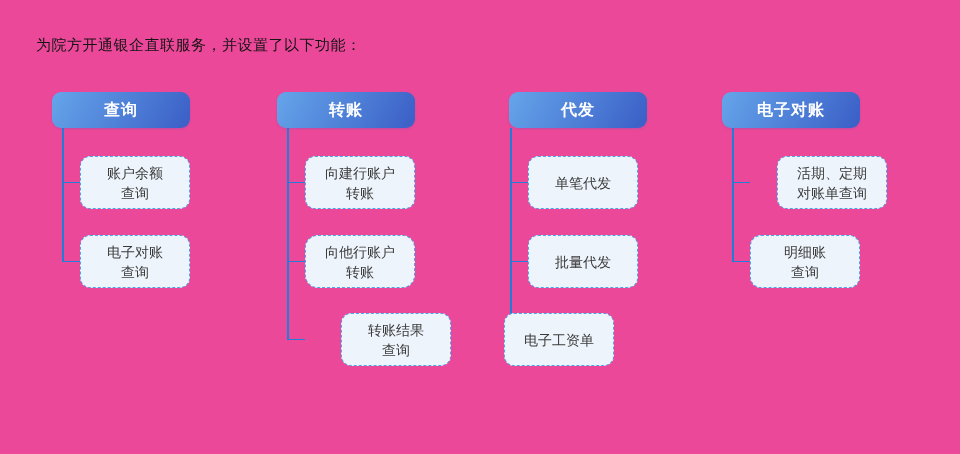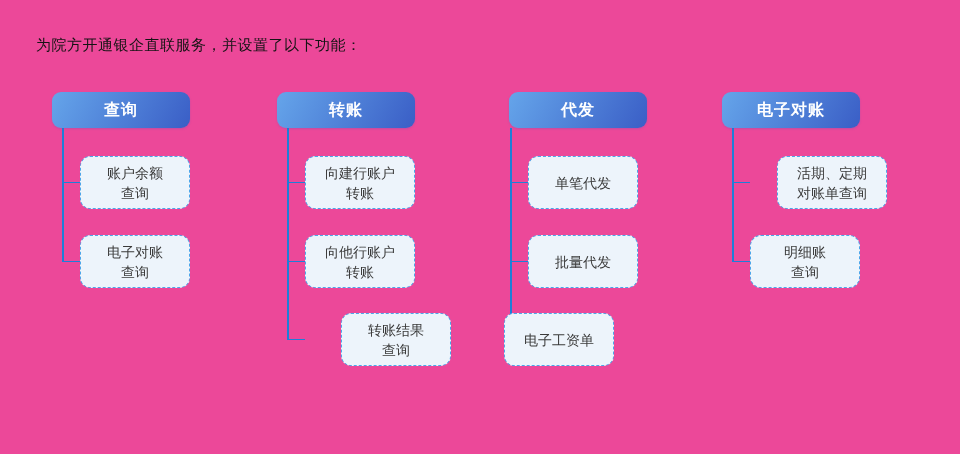--- a/index.html
+++ b/index.html
@@ -101,21 +101,21 @@
 查询</span>
       </div>
       <div class="col-header" style="left: 277px; top: 92px;">转账</div>
       <div class="conn-v" style="left: 287px; top: 128px; height: 211.5px;"></div>
       <div class="conn-h" style="left: 287px; top: 181.5px; width: 18px;"></div>
       <div class="child-box" style="left: 305px; top: 156px;">
         <span>向建行账户
 转账</span>
       </div>
       <div class="conn-h" style="left: 287px; top: 260.5px; width: 18px;"></div>
-      <div class="child-box" style="left: 305px; top: 235px;">
+      <div class="child-box" style="left: 305px; top: 235px; border-radius: 13px;">
         <span>向他行账户
 转账</span>
       </div>
       <div class="conn-h" style="left: 287px; top: 338.5px; width: 18px;"></div>
       <div class="child-box" style="left: 305px; top: 313px; margin-left: 36px;">
         <span>转账结果
 查询</span>
       </div>
       <div class="col-header" style="left: 500px; top: 92px; margin-left: 9px;">代发</div>
       <div class="conn-v" style="left: 510px; top: 128px; height: 211.5px;"></div>

